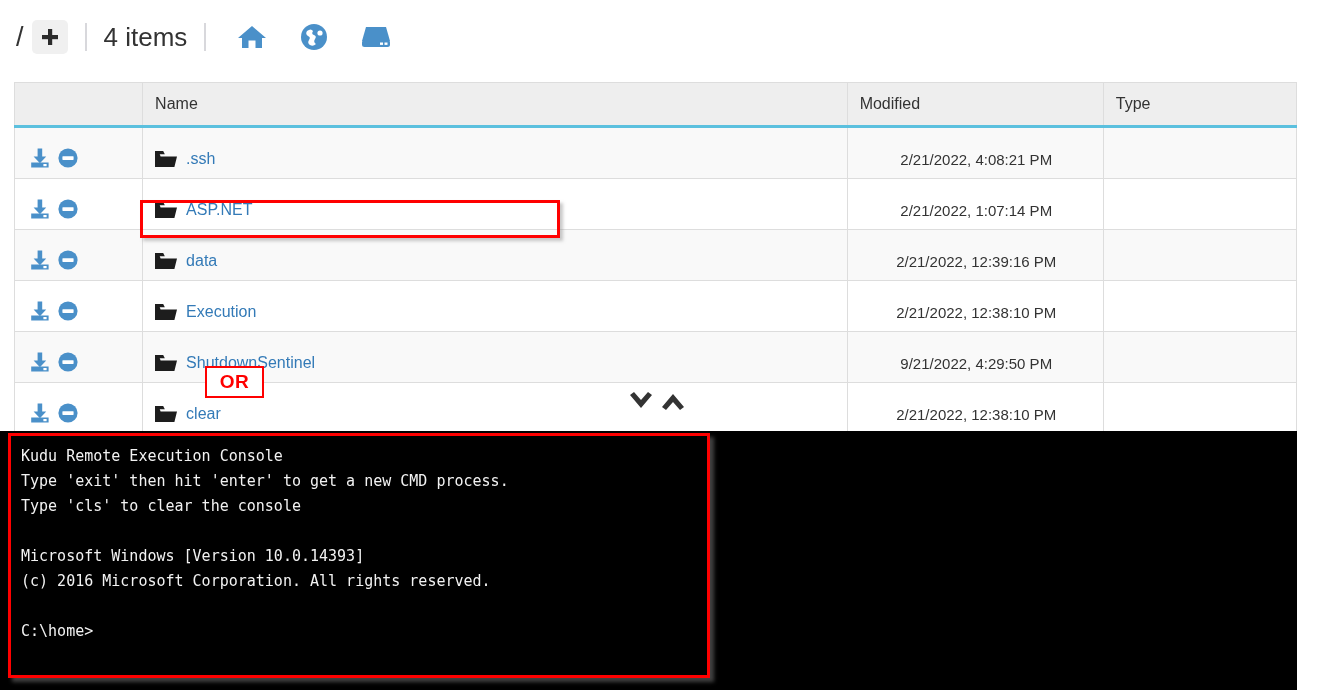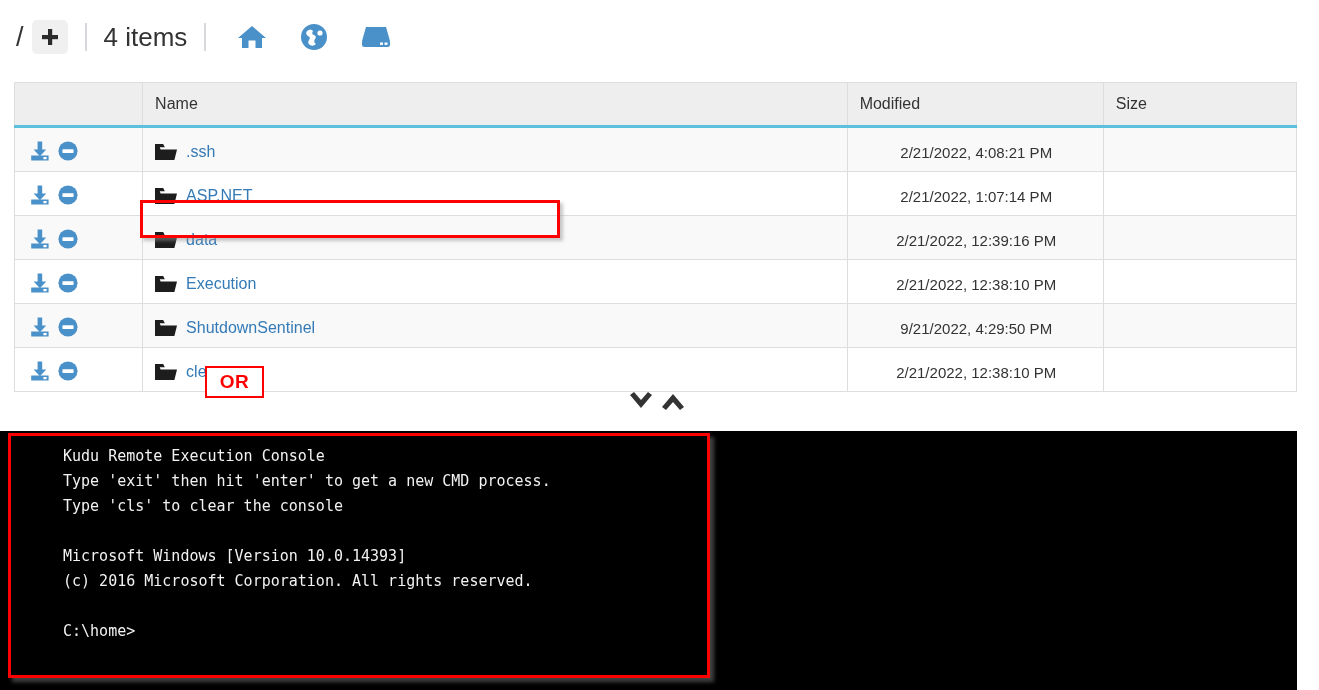--- a/index.html
+++ b/index.html
@@ -88,21 +88,21 @@
     border-bottom: 3px solid #5bc0de;
     text-align: left;
     font-weight: normal;
     font-size: 16px;
     color: #333333;
     padding: 12px 10px 12px 12px;
     height: 16px;
   }
   .file-table td {
     border: 1px solid #dddddd;
-    padding: 5px 10px 0 12px;
+    padding: 12px 10px 0 12px;
     height: 38px;
     vertical-align: middle;
     color: #333333;
     font-size: 15px;
   }
   .file-table tbody tr:nth-child(odd) td { background: #f9f9f9; }
   .file-table tbody tr:nth-child(even) td { background: #ffffff; }
 
   .col-actions { width: 128px; }
   .col-name    { width: 704px; }
@@ -190,21 +190,20 @@
     background: #000000;
     box-shadow: 4px 4px 4px rgba(120,120,120,0.55);
   }
   .console-text {
     padding: 8px 0 0 10px;
     font-family: "DejaVu Sans Mono", "Liberation Mono", monospace;
     font-size: 15px;
     line-height: 25px;
     color: #f2f2f2;
     white-space: pre;
-    margin-left: 42px;
   }
   .console-line { min-height: 25px; }
 
   
   .annot-data {
     position: absolute;
     left: 140px;
     top: 200px;
     width: 420px;
     height: 38px;
@@ -264,21 +263,21 @@
       <col class="col-actions">
         <col class="col-name">
         <col class="col-mod">
         <col class="col-size">
     </colgroup>
     <thead>
       <tr>
         <th></th>
         <th>Name</th>
         <th>Modified</th>
-        <th>Size</th>
+        <th>Type</th>
       </tr>
     </thead>
     <tbody id="table-body">
         <tr>
           <td class="actions-cell"><span class="act-icon"><svg width="22" height="22" viewBox="0 0 22 22">
                 <rect x="8.6" y="1.5" width="4.6" height="9" fill="#4a90c9"></rect>
                 <path d="M4.6 9.5 L17.2 9.5 L10.9 16.2 Z" fill="#4a90c9"></path>
                 <rect x="2.2" y="15.5" width="17.4" height="5" fill="#4a90c9"></rect>
                 <rect x="14.4" y="17" width="3.2" height="2.2" fill="#ffffff"></rect>
               </svg></span><span class="act-icon"><svg width="22" height="22" viewBox="0 0 22 22">

